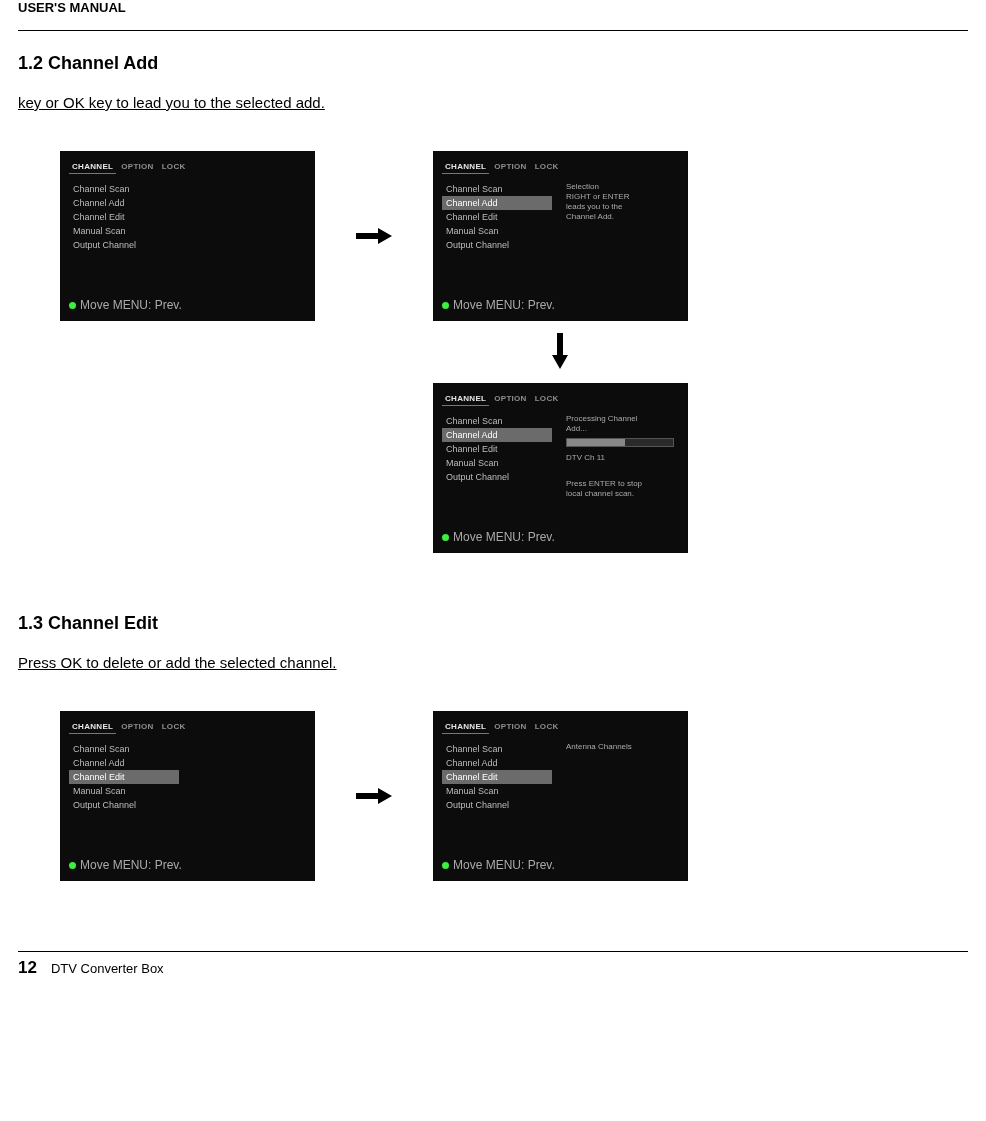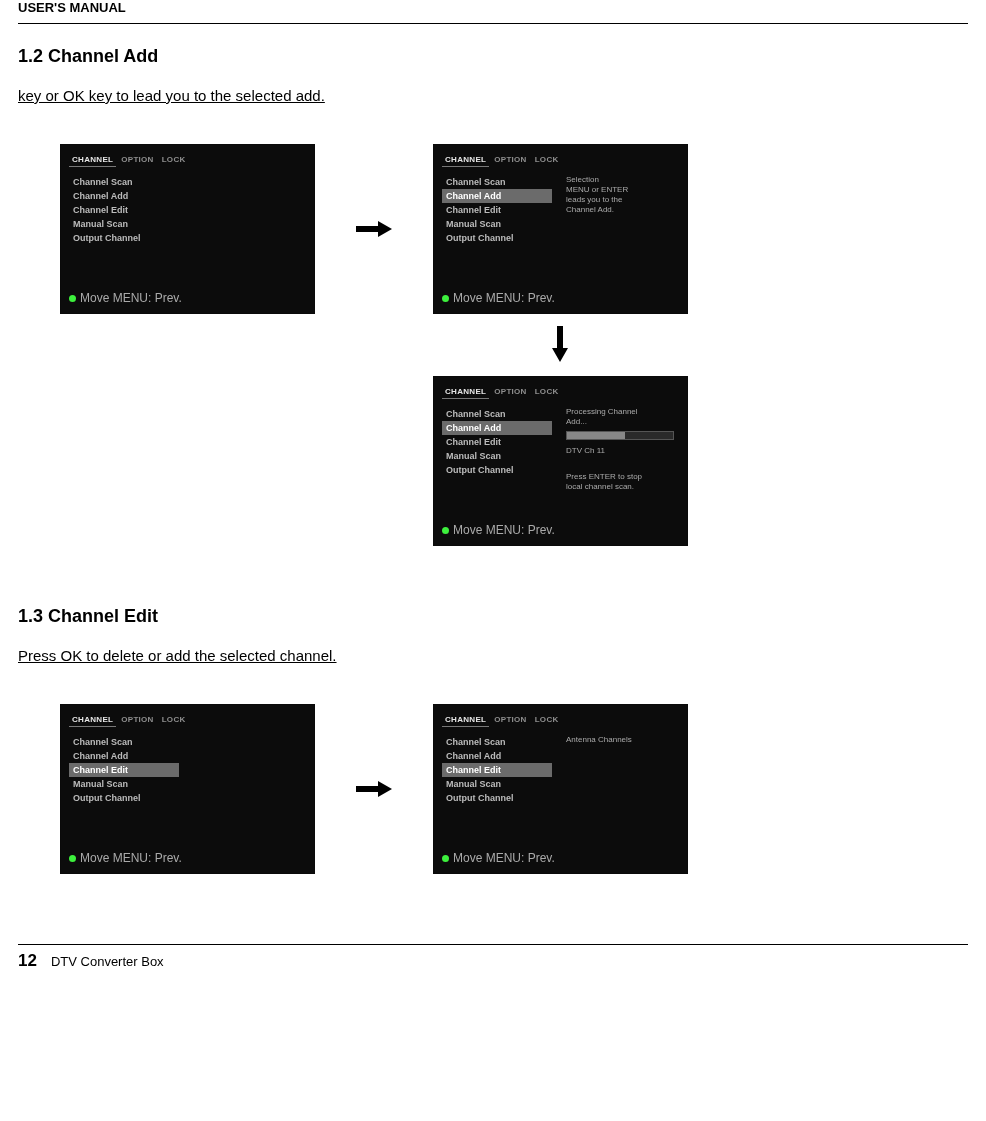--- a/index.html
+++ b/index.html
@@ -10,21 +10,21 @@
     color: #000;
     width: 986px;
   }
   .page {
     padding: 0 18px 10px 18px;
     box-sizing: border-box;
   }
   .header-line {
     font-size: 13px;
     font-weight: bold;
-    padding-bottom: 8px;
+    padding-bottom: 15px;
     border-bottom: 1.5px solid #000;
     margin-bottom: 22px;
   }
   h2.section {
     font-size: 18px;
     font-weight: bold;
     margin: 0 0 20px 0;
   }
   .instr {
     font-size: 15px;
@@ -64,21 +64,20 @@
   }
   .tabs .tab.active {
     color: #e6e6e6;
     border-bottom: 1px solid #777;
   }
   .menu {
     position: absolute;
     left: 8px;
     top: 30px;
     width: 110px;
-    font-weight: bold;
   }
   .menu-item {
     font-size: 9px;
     padding: 2px 4px;
     color: #bbb;
     filter: blur(0.6px);
     white-space: nowrap;
   }
   .menu-item.sel {
     background: #6b6b6b;
@@ -190,21 +189,21 @@
         <span class="tab">LOCK</span>
       </div>
       <div class="menu">
         <div class="menu-item">Channel Scan</div>
         <div class="menu-item sel">Channel Add</div>
         <div class="menu-item">Channel Edit</div>
         <div class="menu-item">Manual Scan</div>
         <div class="menu-item">Output Channel</div>
       </div>
       <div class="side-text" style="white-space:pre-line;">Selection
-MENU or ENTER
+RIGHT or ENTER
 leads you to the
 Channel Add.</div>
       <div class="footnote">
         <span class="footnote-dot"></span>
         <span>Move  MENU: Prev.</span>
       </div>
     </div>
   </div>
 
   <div class="flow-row" style="margin-left: 0;">

